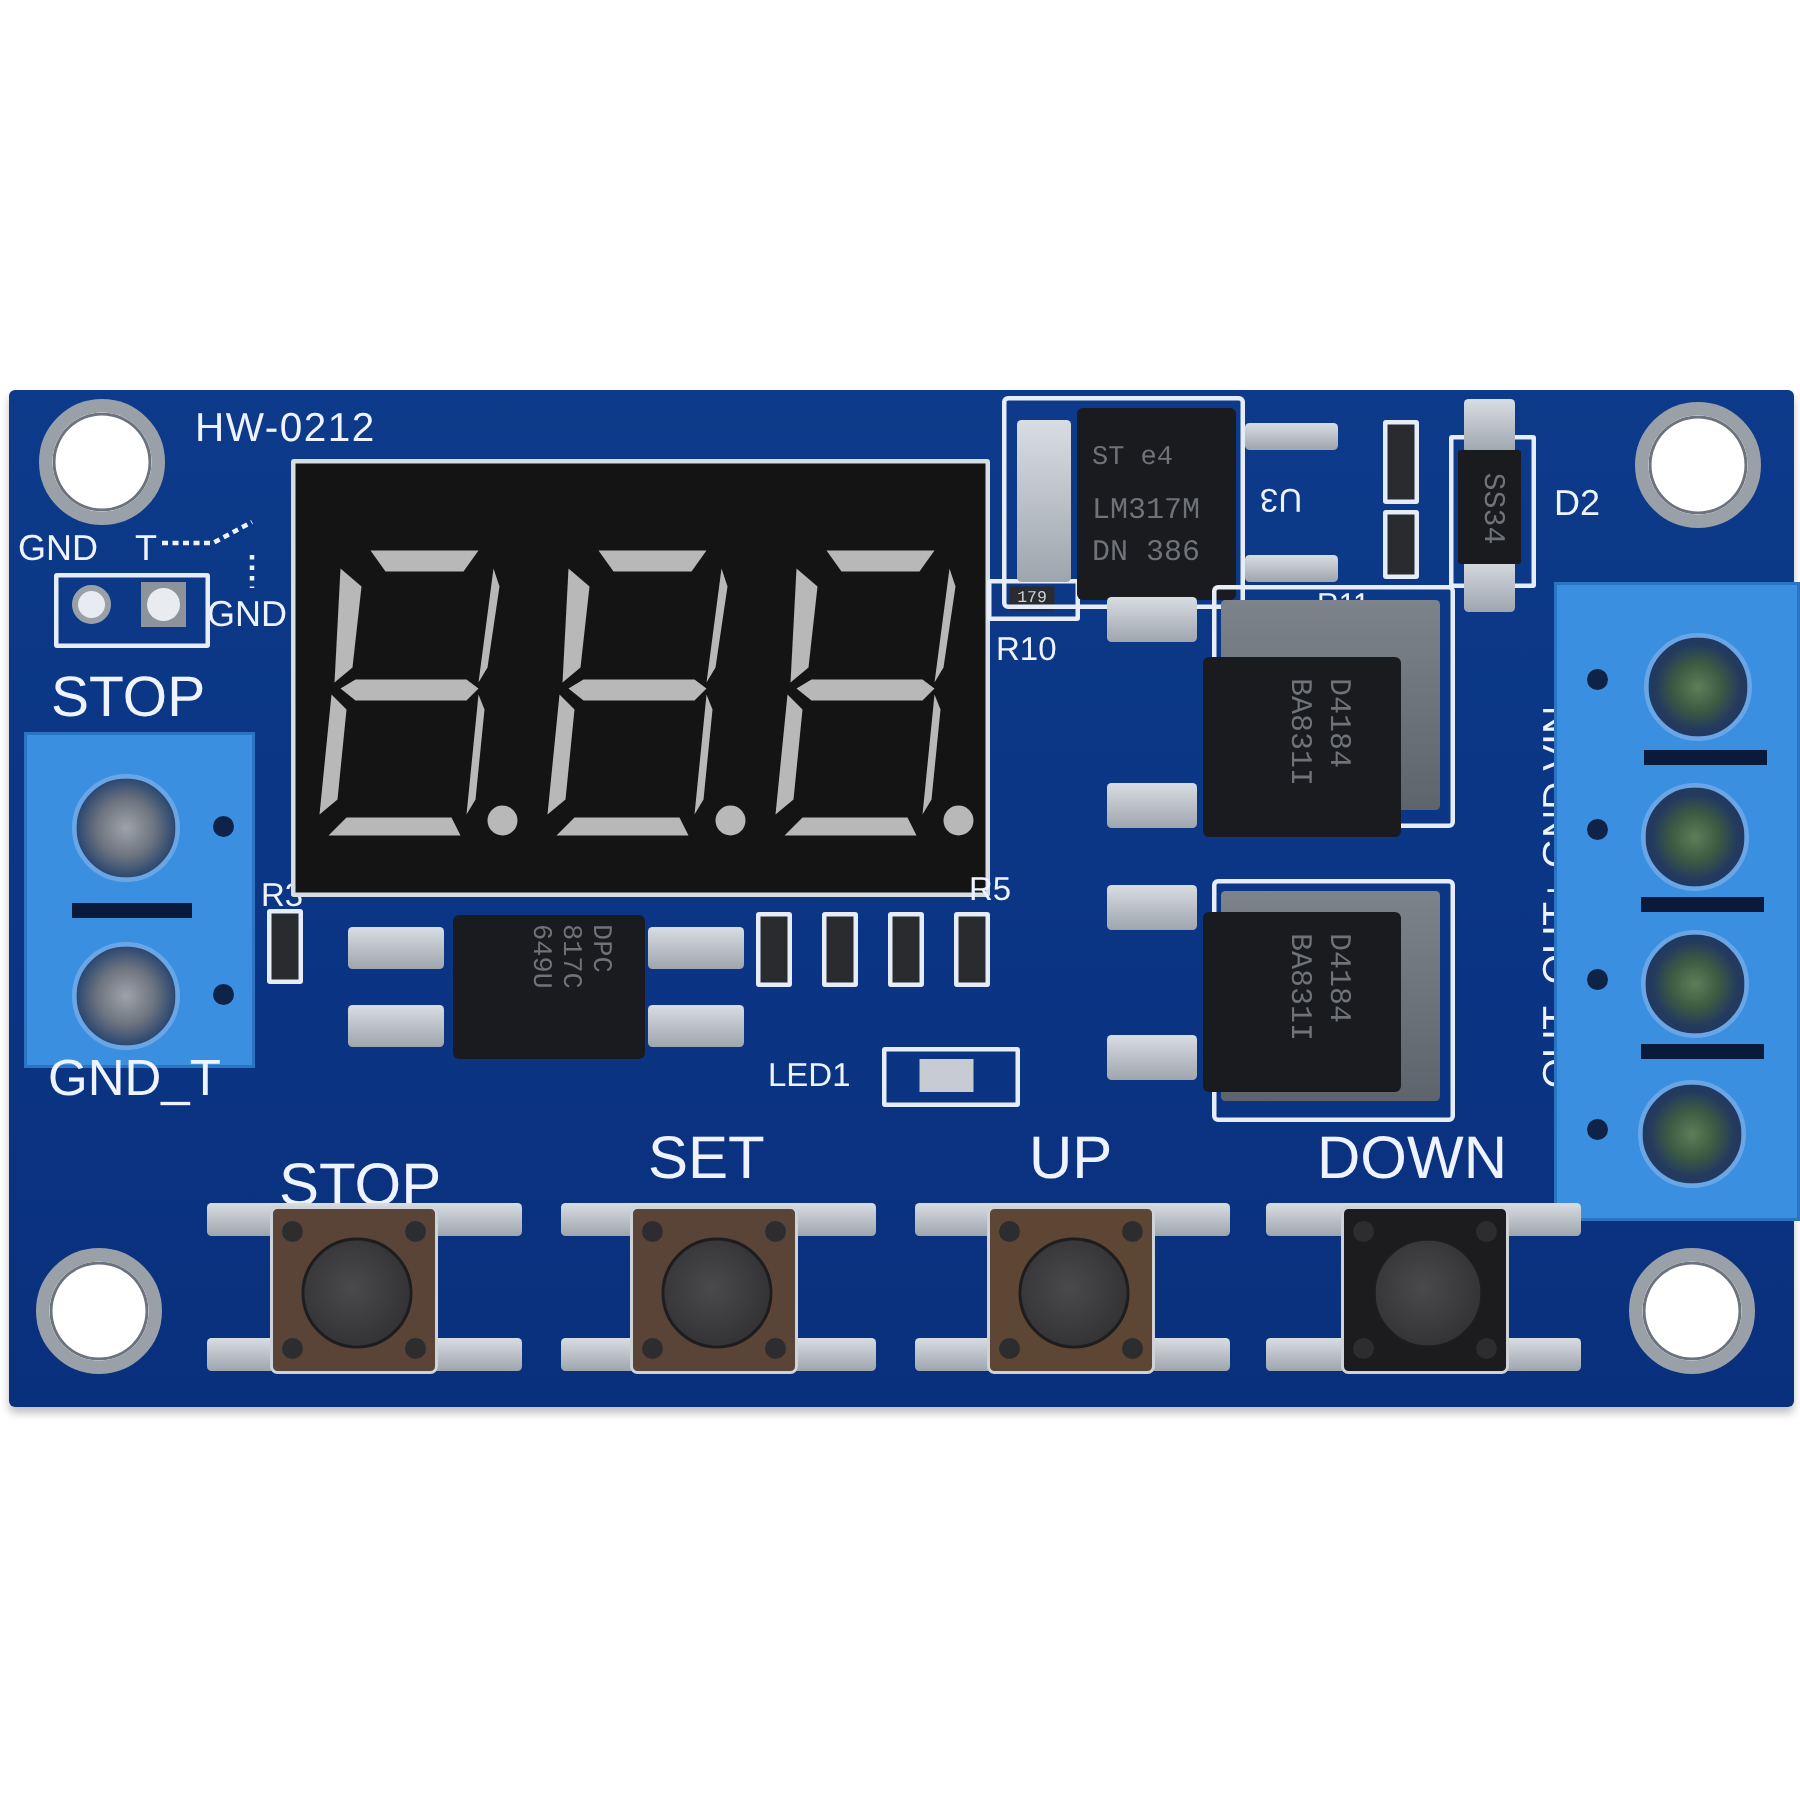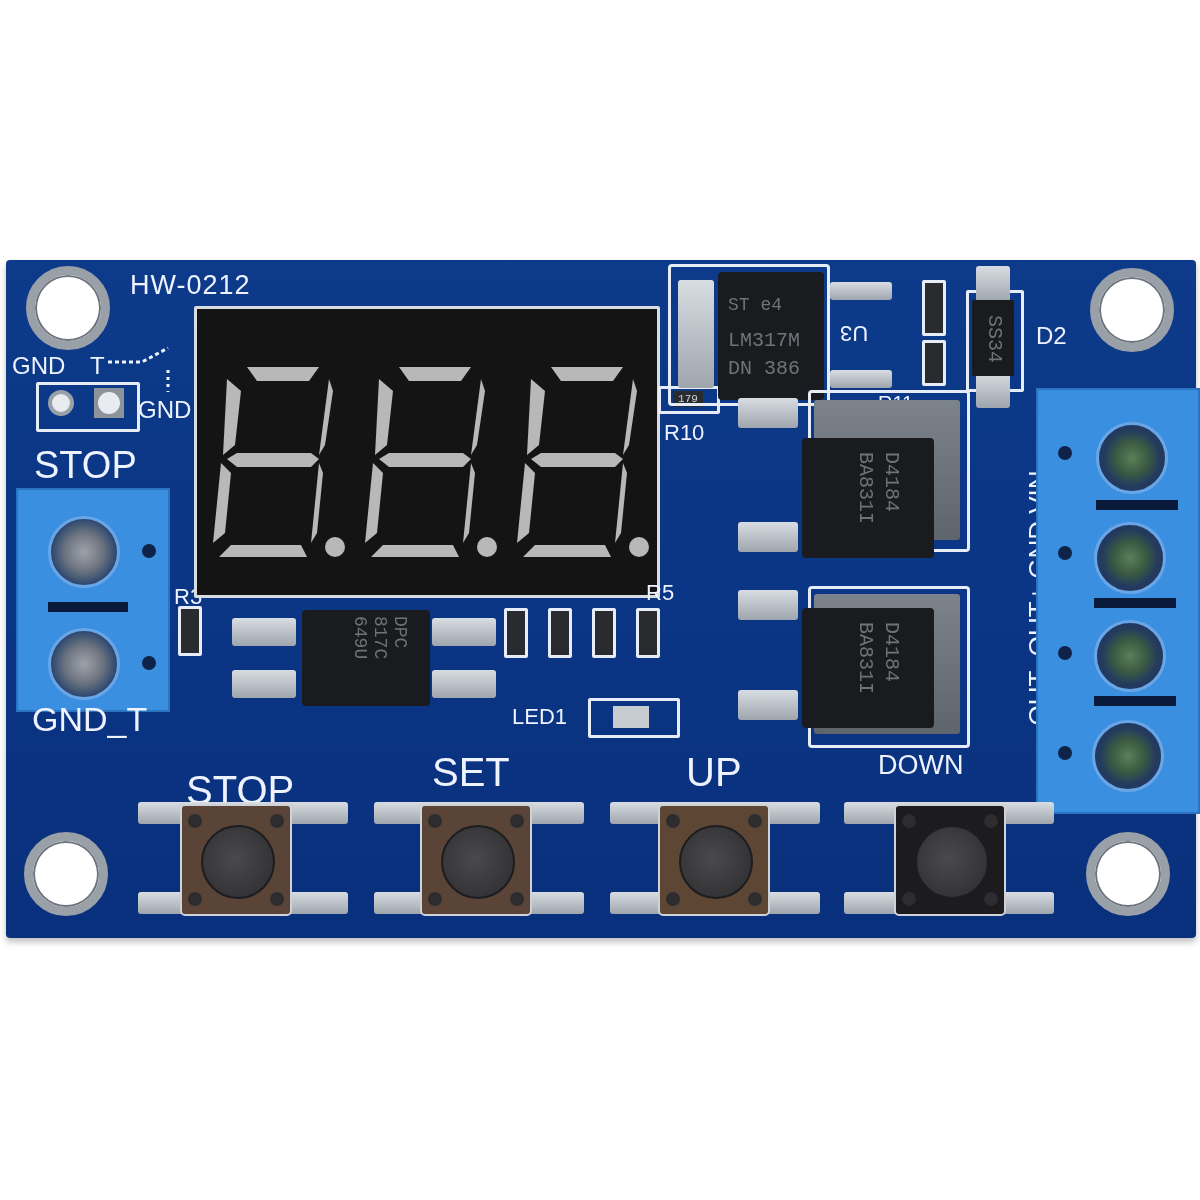--- a/index.html
+++ b/index.html
@@ -190,21 +190,21 @@
     <div class="screw" style="left:54px;top:330px;"></div>
     <div class="dot" style="left:20px;top:56px;"></div>
     <div class="dot" style="left:20px;top:156px;"></div>
     <div class="dot" style="left:20px;top:256px;"></div>
     <div class="dot" style="left:20px;top:356px;"></div>
   </div>
 
   <div class="silk" style="left:180px;top:508px;font-size:40px;">STOP</div>
   <div class="silk" style="left:426px;top:490px;font-size:40px;">SET</div>
   <div class="silk" style="left:680px;top:490px;font-size:40px;">UP</div>
-  <div class="silk" style="left:872px;top:490px;font-size:27px;text-align:center;">DOWN</div>
+  <div class="silk" style="left:872px;top:490px;font-size:40px;text-align:center;">DOWN</div>
 
   <div class="pad" style="left:132px;top:542px;width:210px;height:22px;"></div>
   <div class="pad" style="left:132px;top:632px;width:210px;height:22px;"></div>
   <div class="btnbase" style="left:174px;top:544px;background:#5a4437;">
     <div class="rivet" style="left:6px;top:8px;"></div>
       <div class="rivet" style="right:6px;top:8px;"></div>
     <div class="rivet" style="left:6px;bottom:8px;"></div>
       <div class="rivet" style="right:6px;bottom:8px;"></div>
     <div class="cap"></div>
   </div>

